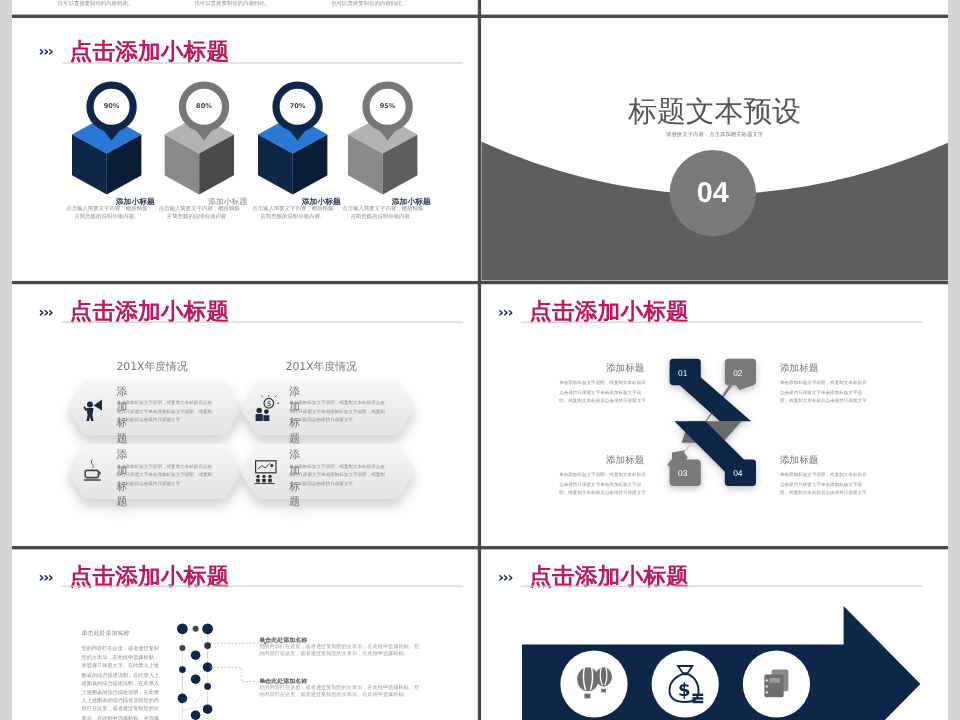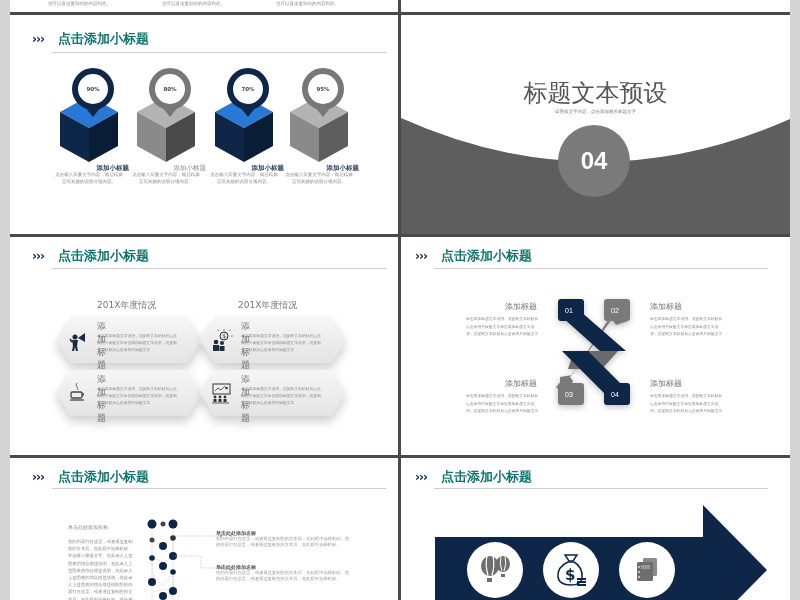--- a/index.html
+++ b/index.html
@@ -2,21 +2,21 @@
 <html><head>
 <meta charset="utf-8">
 <style>
   html,body{margin:0;padding:0;}
   body{width:800px;height:600px;overflow:hidden;background:#d4d4d4;position:relative;font-family:"DejaVu Sans","Liberation Sans",sans-serif;}
   .slide{position:absolute;background:#fff;overflow:hidden;}
   .hline{position:absolute;background:#4a4a4a;height:3px;}
   .vline{position:absolute;background:#4a4a4a;width:3px;}
   .sh{position:absolute;left:22px;top:15px;display:flex;align-items:center;}
   .sh .chev{font-size:12px;font-weight:bold;color:#0e2748;letter-spacing:-1px;width:26px;font-family:"DejaVu Sans",sans-serif;}
-  .sh .title{font-size:13px;font-weight:bold;color:#0f766e;}
+  .sh .title{font-size:19px;font-weight:bold;color:#be185d;}
   .sh-line{position:absolute;left:42px;top:37px;width:334px;height:1px;background:#cfcfcf;}
   .tiny{font-size:4.5px;line-height:7px;color:#8c8c8c;}
   
   .pin{position:absolute;width:30px;height:30px;border-radius:50%;border:6px solid #0e2748;background:#fff;display:flex;align-items:center;justify-content:center;font-size:5.5px;color:#444;font-weight:bold;}
   .pin.gray{border-color:#777;}
   .pin:after{content:"";position:absolute;left:50%;bottom:-13px;margin-left:-8px;border-left:8px solid transparent;border-right:8px solid transparent;border-top:10px solid #0e2748;}
   .pin.gray:after{border-top-color:#777;}
   .cube{position:absolute;width:58px;height:66px;}
   .cube-cap{position:absolute;font-size:6.5px;font-weight:bold;color:#2c3e57;width:80px;text-align:right;}
   .cube-cap.gray{color:#888;font-weight:normal;}

